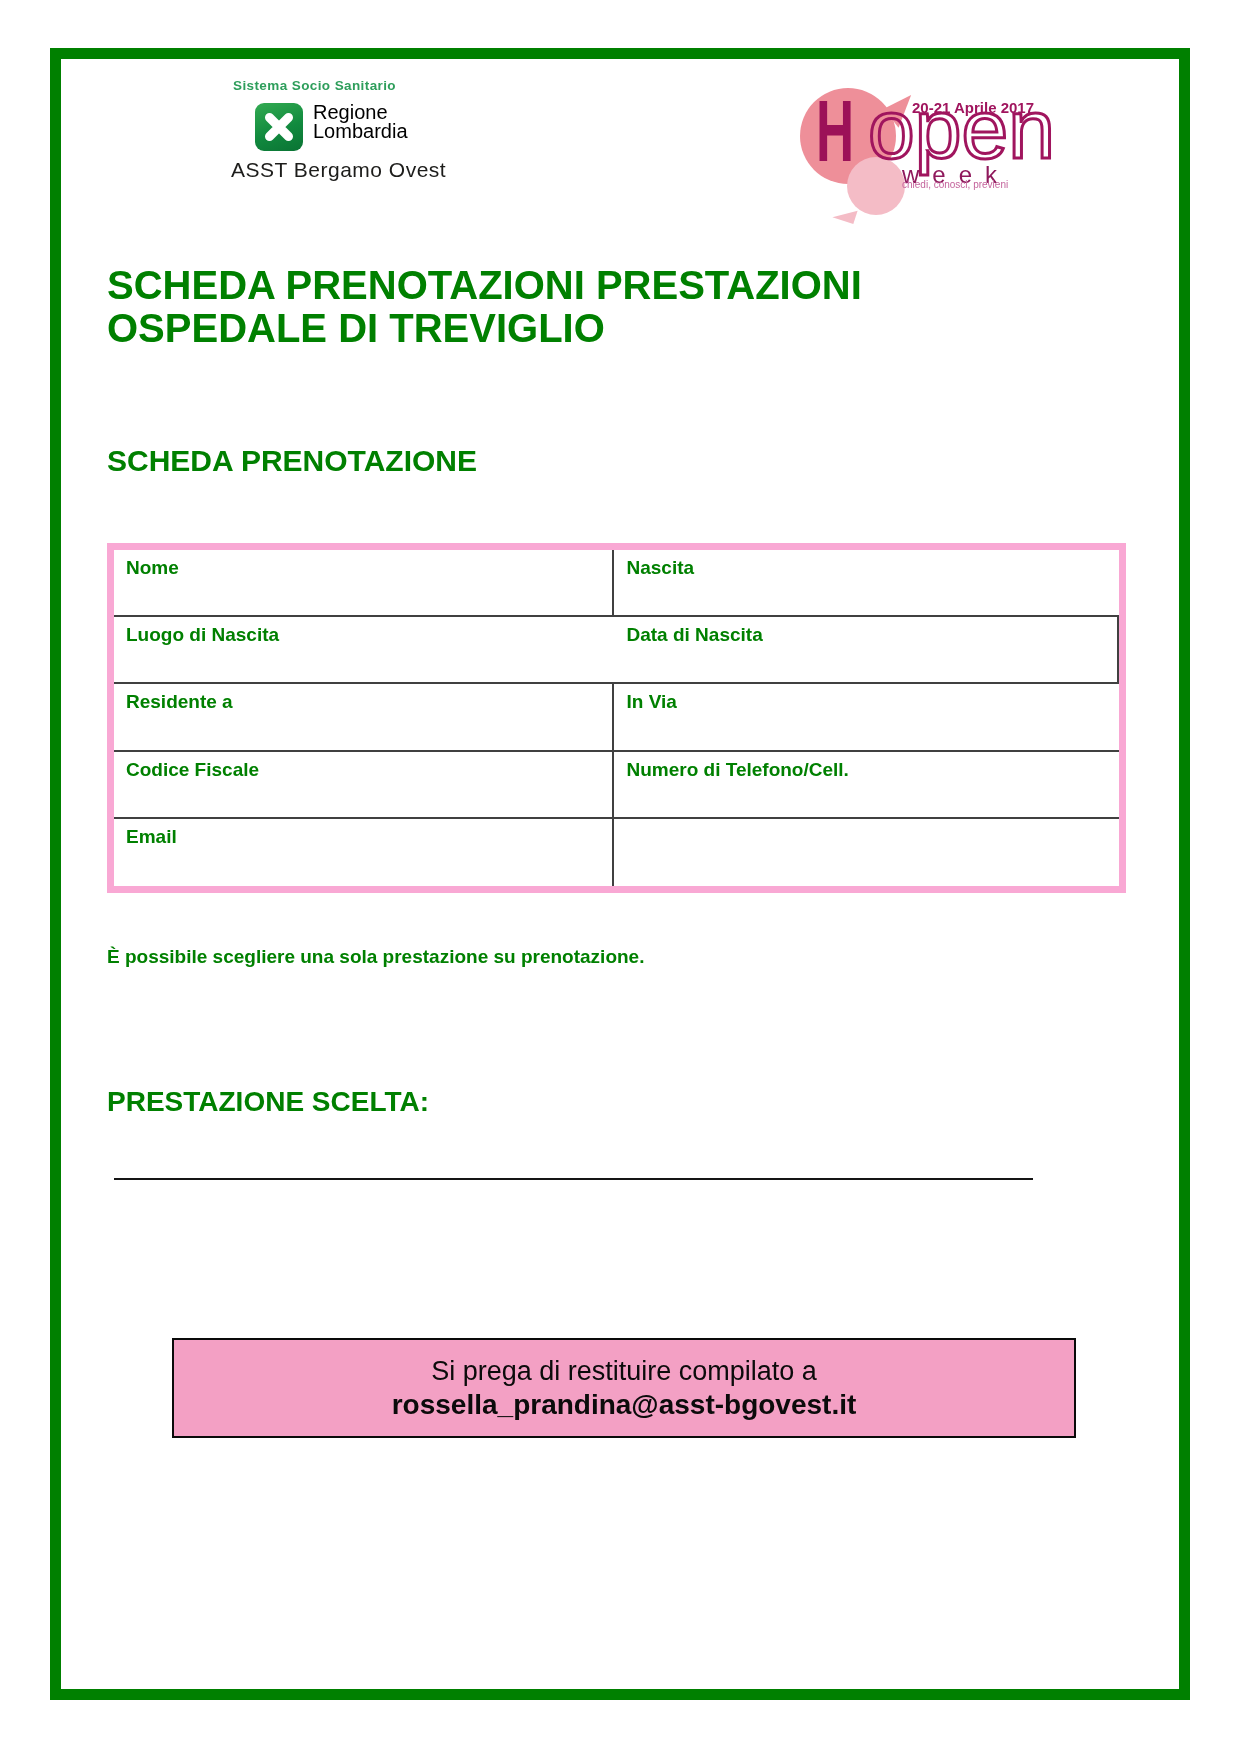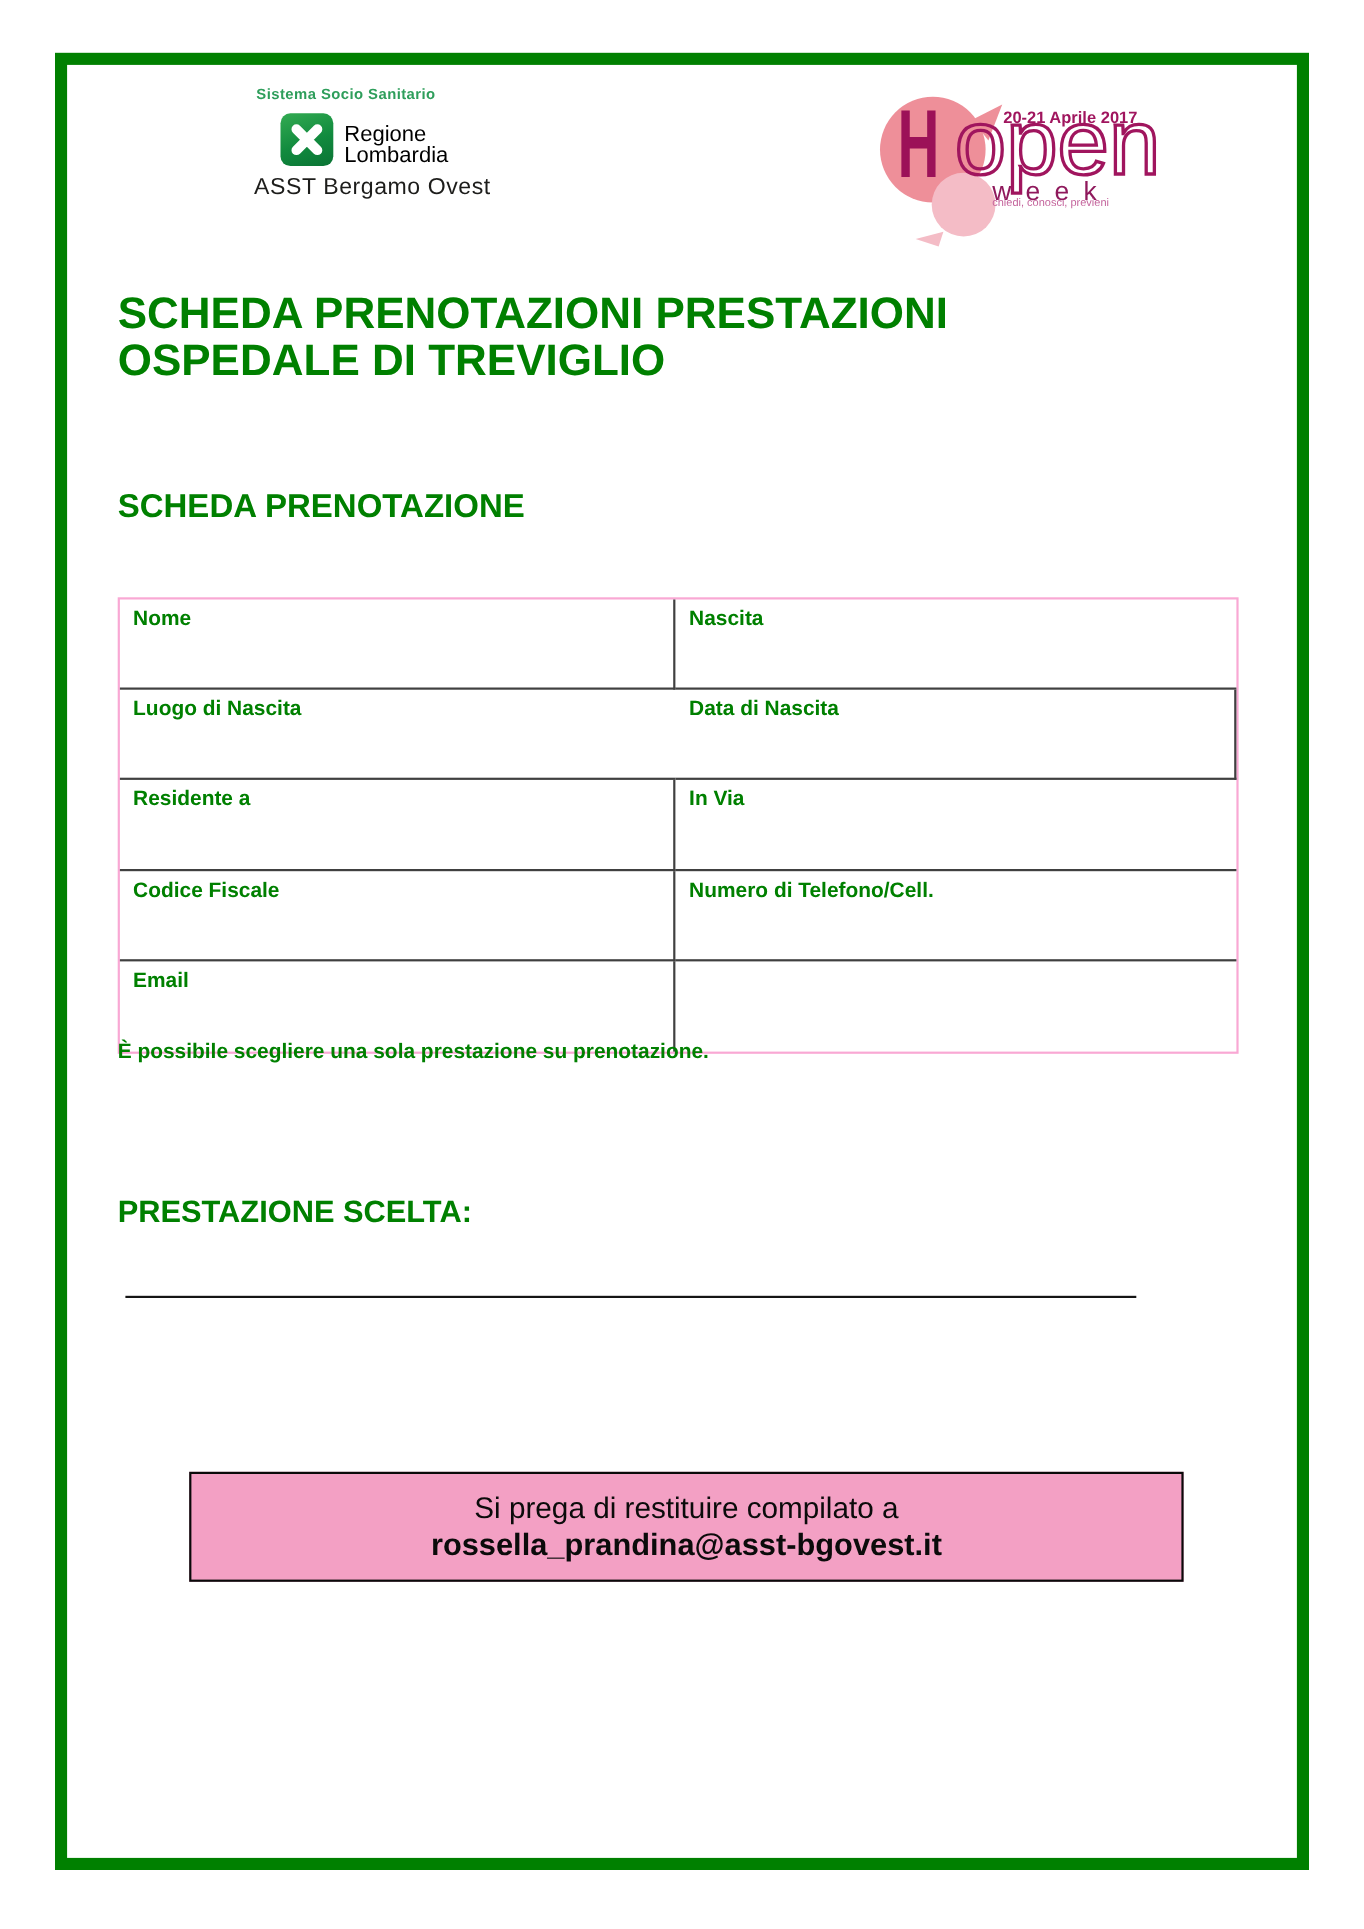--- a/index.html
+++ b/index.html
@@ -5,21 +5,21 @@
   html,body{margin:0;padding:0;background:#ffffff;}
   body{width:1240px;height:1754px;position:relative;overflow:hidden;
        font-family:"Liberation Sans","DejaVu Sans",sans-serif;}
   .page{position:absolute;inset:0;background:#fff;}
   .page-border{position:absolute;left:50px;top:48px;width:1140px;height:1652px;
        border:11px solid #008000;box-sizing:border-box;}
 
   
   .lombardia{position:absolute;left:231px;top:78px;}
   .sistema{font-size:13.5px;font-weight:600;letter-spacing:.4px;color:#2e9e5b;margin-left:2px;}
-  .lom-row{display:flex;align-items:flex-end;margin-top:10px;padding-left:24px;}
+  .lom-row{display:flex;align-items:flex-start;margin-top:10px;padding-left:24px;}
   .lom-logo{width:48px;height:48px;border-radius:9px;flex:0 0 48px;
        background:linear-gradient(160deg,#33ab52 0%,#118a3e 55%,#0a7334 100%);
        display:flex;align-items:center;justify-content:center;}
   .lom-region{margin-left:10px;font-size:20px;line-height:19px;font-weight:500;color:#000;}
   .asst{margin-top:7px;font-size:21px;letter-spacing:.5px;color:#1d1d1b;}
 
   
   .openweek{position:absolute;left:790px;top:85px;width:260px;height:140px;}
   .ow-bubble{position:absolute;left:10px;top:3px;width:96px;height:96px;border-radius:50%;
        background:#ee8f99;}
@@ -40,22 +40,22 @@
   .ow-tagline{position:absolute;left:112px;top:94px;font-size:10px;color:#c4649c;}
 
   
   .text-col{position:absolute;left:107px;width:1026px;text-align:left;color:#008000;}
   .main-title{top:264px;font-size:40px;line-height:43px;font-weight:700;}
   .sub-title{top:444px;font-size:30px;font-weight:700;}
   .note{top:946px;font-size:19px;font-weight:700;}
   .prest-heading{top:1086px;font-size:28px;font-weight:700;}
 
   
-  .form-table{position:absolute;left:107px;top:543px;width:1019px;height:415px;
-       box-sizing:border-box;border:2px solid #f9a8d4;display:grid;
+  .form-table{position:absolute;left:107px;top:543px;width:1019px;height:350px;
+       box-sizing:border-box;border:7px solid #f9a8d4;display:grid;
        grid-template-columns:49.8% 50.2%;grid-auto-rows:1fr;}
   .cell{box-sizing:border-box;padding:7px 12px;font-size:19px;font-weight:700;color:#008000;
        border-bottom:2px solid #404040;}
   .cell.col-left{border-right:2px solid #404040;}
   .cell.row-last{border-bottom:none;}
 
   
   .write-line{position:absolute;left:114px;top:1178px;width:919px;height:0;
        border-top:2.5px solid #151515;}
 

